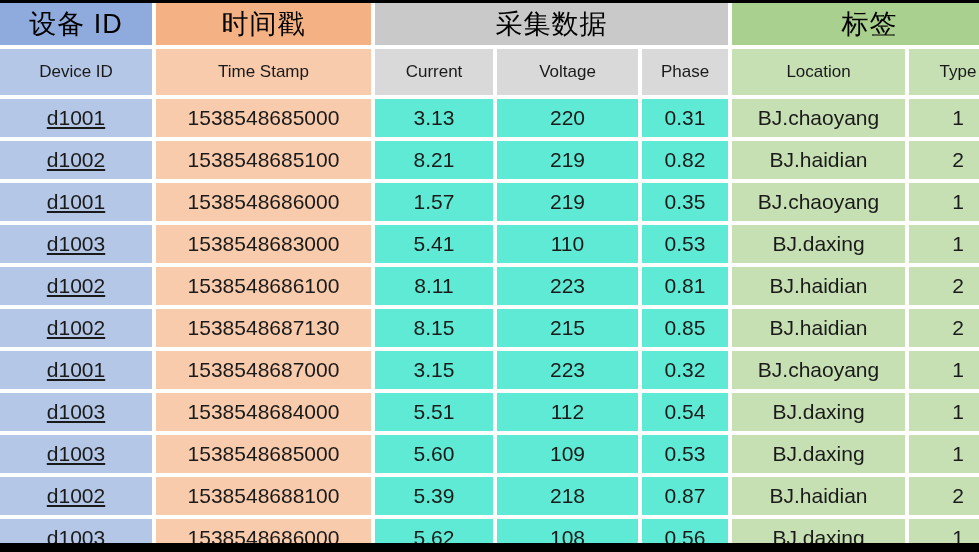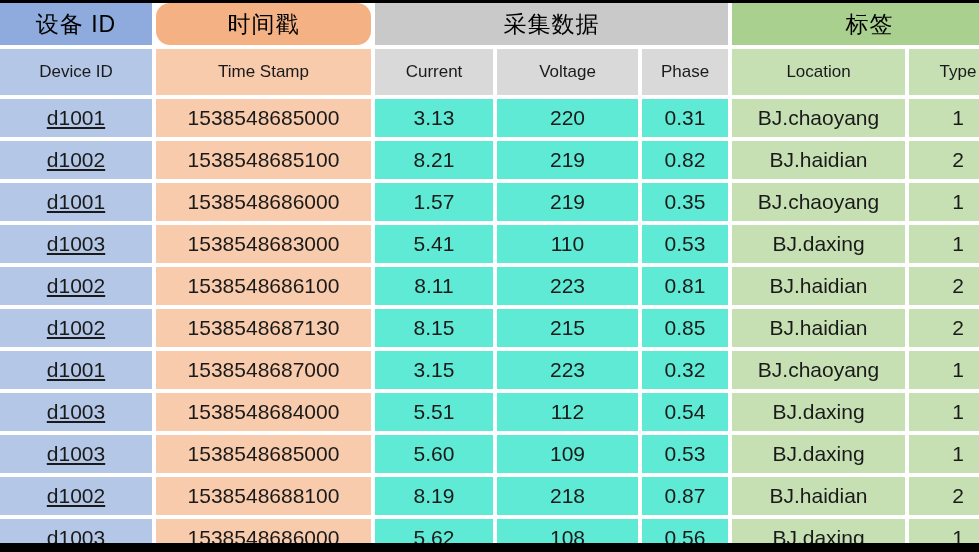--- a/index.html
+++ b/index.html
@@ -51,28 +51,28 @@
     padding: 0;
     font-weight: normal;
     vertical-align: middle;
     overflow: hidden;
     white-space: nowrap;
   }
 
   
   .band {
     height: 42px;
-    font-size: 23px;
+    font-size: 27px;
     font-weight: bold;
     text-align: center;
     color: #000000;
     letter-spacing: 1px;
   }
   .band-blue   { background: #8FAADC; }
-  .band-orange { background: #F4B183; border-radius: 14px; }
+  .band-orange { background: #F4B183; }
   .band-gray   { background: #C9C9C9; }
   .band-green  { background: #A9D08E; }
 
   
   .subhead {
     height: 46px;
     font-size: 17px;
     text-align: center;
     color: #1a1a1a;
   }
@@ -217,21 +217,21 @@
             <td class="cell c-orange">1538548685000</td>
             <td class="cell c-gray">5.60</td>
             <td class="cell c-gray">109</td>
             <td class="cell c-gray">0.53</td>
             <td class="cell c-green align-left">BJ.daxing</td>
             <td class="cell c-green">1</td>
           </tr>
           <tr>
             <td class="cell c-blue">d1002</td>
             <td class="cell c-orange">1538548688100</td>
-            <td class="cell c-gray">8.19</td>
+            <td class="cell c-gray">5.39</td>
             <td class="cell c-gray">218</td>
             <td class="cell c-gray">0.87</td>
             <td class="cell c-green align-left">BJ.haidian</td>
             <td class="cell c-green">2</td>
           </tr>
           <tr>
             <td class="cell c-blue">d1003</td>
             <td class="cell c-orange">1538548686000</td>
             <td class="cell c-gray">5.62</td>
             <td class="cell c-gray">108</td>

